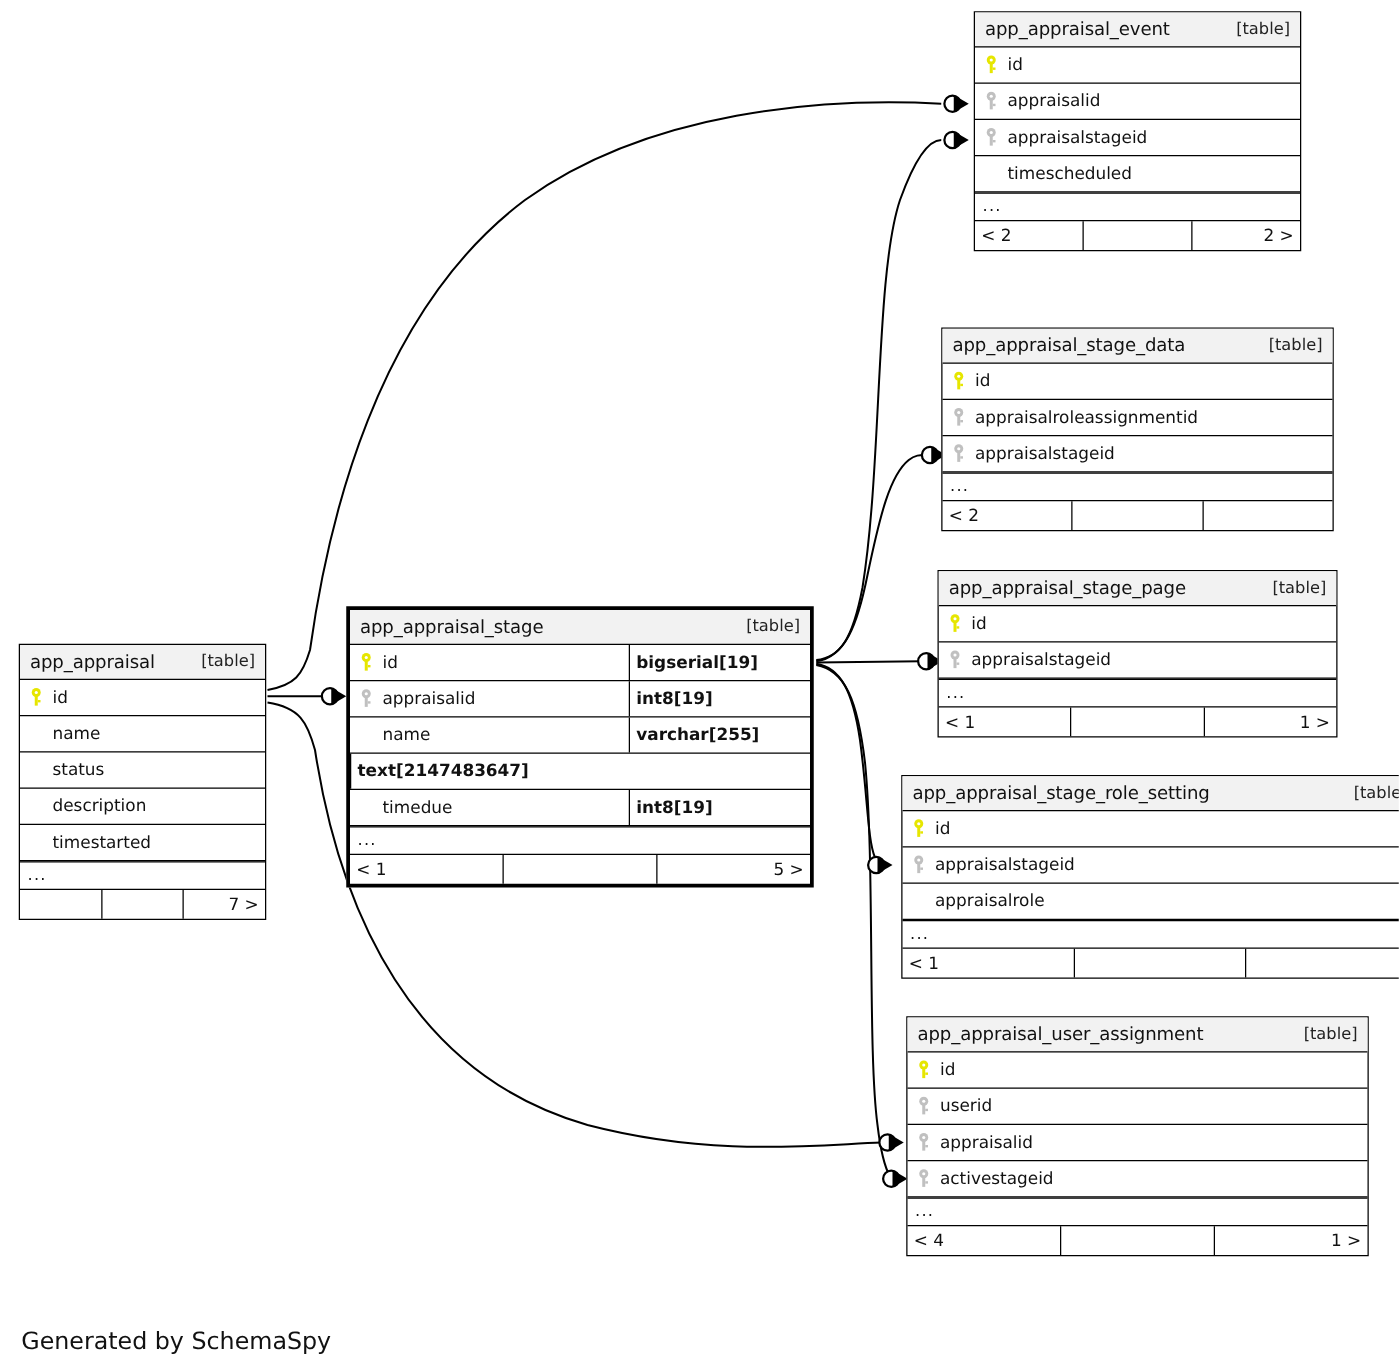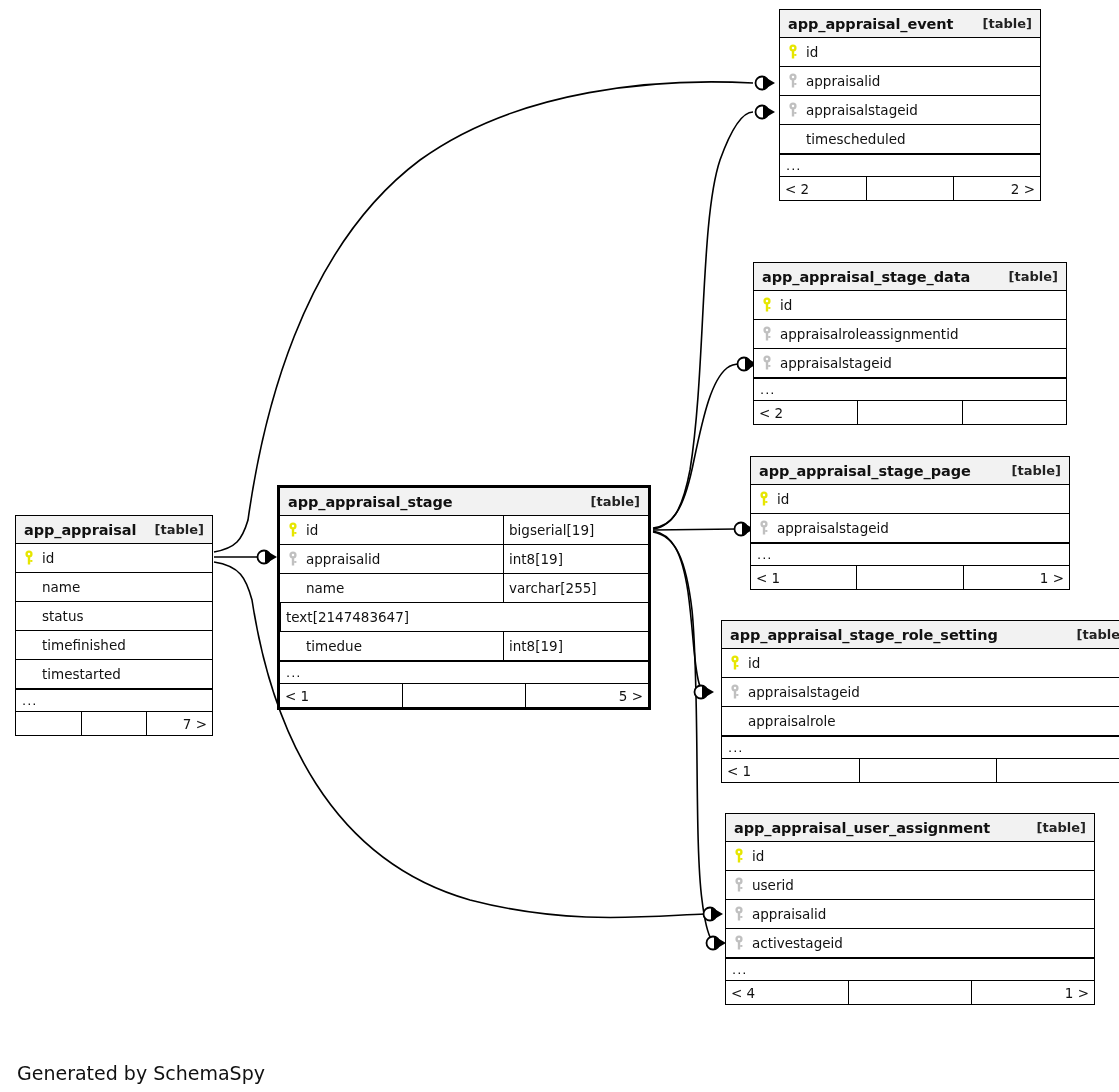--- a/index.html
+++ b/index.html
@@ -9,30 +9,30 @@
   #canvas{position:absolute;inset:0;width:1119px;height:1092px;}
   #edges{position:absolute;left:0;top:0;width:1119px;height:1092px;overflow:visible;pointer-events:none;}
 
   .tbl{position:absolute;background:#ffffff;border:1px solid #000;
        box-sizing:border-box;}
   .tbl.focus{border:3px solid #000;}
 
   .thead{display:flex;align-items:center;justify-content:space-between;
          background:#f2f2f2;border-bottom:1px solid #000;
          padding:0 8px;box-sizing:border-box;height:28px;}
-  .tname{font-size:14.5px;font-weight:bold;color:#111;letter-spacing:-0.1px;white-space:nowrap;}
-  .ttag{font-size:13px;color:#222;white-space:nowrap;padding-left:10px;font-weight:bold;}
+  .tname{font-size:14.5px;font-weight:normal;color:#111;letter-spacing:-0.1px;white-space:nowrap;}
+  .ttag{font-size:13px;color:#222;white-space:nowrap;padding-left:10px;}
 
   .row{display:flex;align-items:flex-start;height:29px;box-sizing:border-box;
        border-bottom:1px solid #000;}
   .row:last-of-type{border-bottom:none;}
   .rleft{display:flex;align-items:center;flex:1 1 auto;min-width:0;height:100%;
          box-sizing:border-box;}
   .rtype{flex:0 0 auto;box-sizing:border-box;height:100%;display:flex;align-items:center;
-         border-left:1px solid #000;padding-left:5px;font-size:13.5px;color:#111;white-space:nowrap;}
+         border-left:1px solid #000;padding-left:5px;font-size:13.5px;color:#111;white-space:nowrap;font-weight:bold;}
   .keyslot{width:26px;flex:0 0 26px;display:flex;align-items:center;justify-content:center;}
   .cname{font-size:13.5px;color:#111;white-space:nowrap;}
   .noKey{width:26px;flex:0 0 26px;}
 
   .ellipsis{height:23px;display:flex;align-items:center;padding-left:6px;
             font-size:13px;color:#111;border-top:1px solid #000;border-bottom:1px solid #000;
             box-sizing:border-box;letter-spacing:1px;}
   .foot{display:flex;height:23px;box-sizing:border-box;}
   .fcell{flex:1 1 0;box-sizing:border-box;border-left:1px solid #000;
          font-size:13.5px;color:#111;display:flex;align-items:center;padding:0 5px;}
@@ -121,21 +121,21 @@
         </div>
         <div class="row">
           <span class="rleft">
             <span class="noKey"></span>
             <span class="cname">status</span>
           </span>
         </div>
         <div class="row">
           <span class="rleft">
             <span class="noKey"></span>
-            <span class="cname">timefinished</span>
+            <span class="cname">description</span>
           </span>
         </div>
         <div class="row">
           <span class="rleft">
             <span class="noKey"></span>
             <span class="cname">timestarted</span>
           </span>
         </div>
         <div class="ellipsis">...</div>
         <div class="foot">

